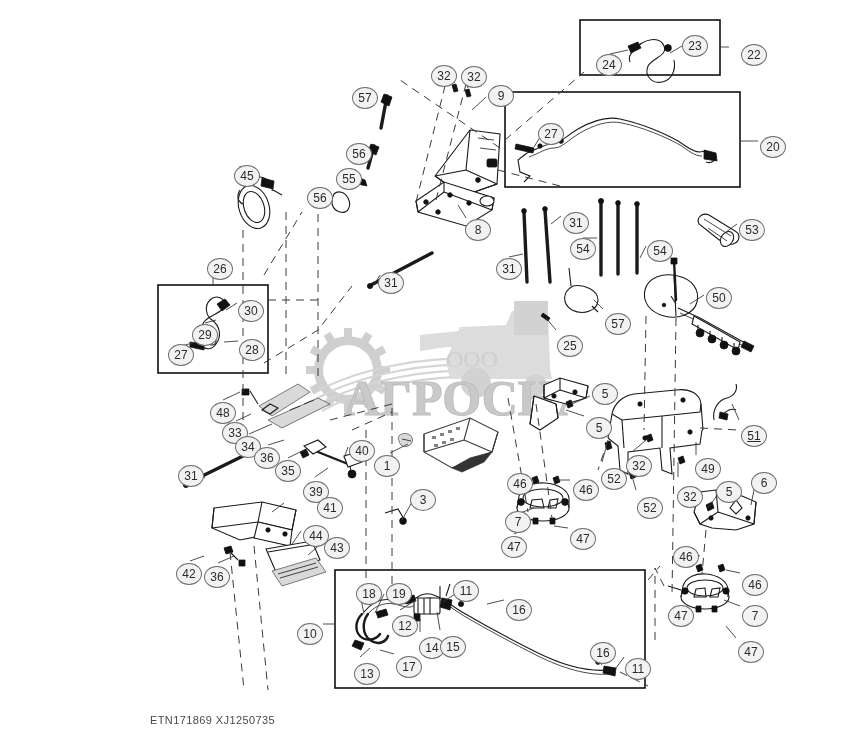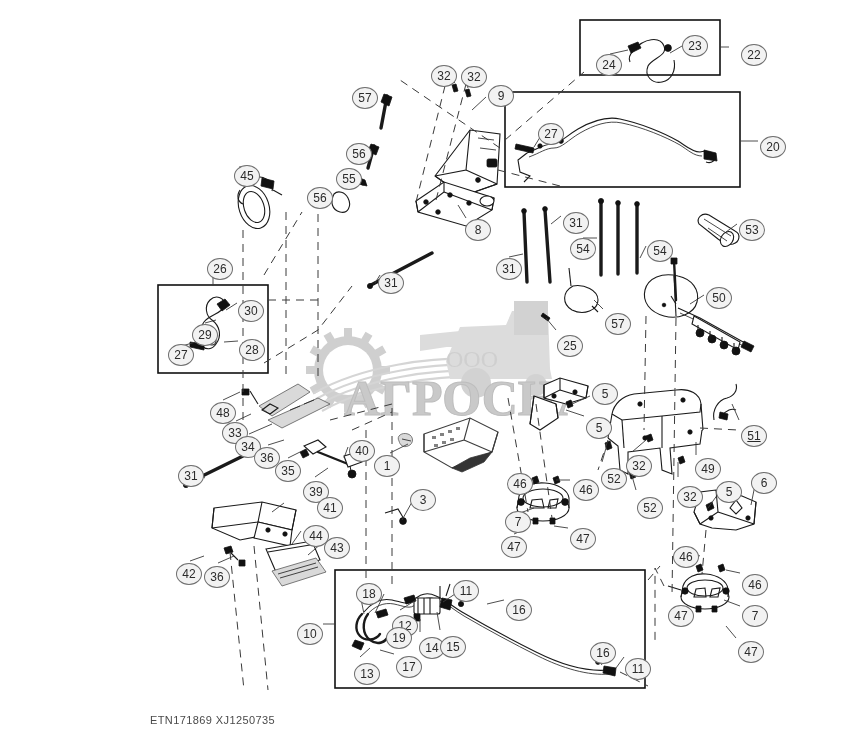--- a/index.html
+++ b/index.html
@@ -520,21 +520,21 @@
       <div class="cal" style="left: 453px; top: 580px;">11</div>
       <div class="cal" style="left: 625px; top: 658px;">11</div>
       <div class="cal" style="left: 506px; top: 599px;">16</div>
       <div class="cal" style="left: 590px; top: 642px;">16</div>
       <div class="cal" style="left: 392px; top: 615px;">12</div>
       <div class="cal" style="left: 354px; top: 663px;">13</div>
       <div class="cal" style="left: 419px; top: 637px;">14</div>
       <div class="cal" style="left: 440px; top: 636px;">15</div>
       <div class="cal" style="left: 396px; top: 656px;">17</div>
       <div class="cal" style="left: 356px; top: 583px;">18</div>
-      <div class="cal" style="left: 386px; top: 583px; margin-top: 44px;">19</div>
+      <div class="cal" style="left: 386px; top: 583px;">19</div>
       <div class="cal" style="left: 760px; top: 136px;">20</div>
       <div class="cal" style="left: 538px; top: 123px;">27</div>
       <div class="cal" style="left: 731px; top: 44px; margin-left: 10px;">22</div>
       <div class="cal" style="left: 682px; top: 35px;">23</div>
       <div class="cal" style="left: 596px; top: 54px;">24</div>
       <div class="cal" style="left: 557px; top: 335px;">25</div>
       <div class="cal" style="left: 207px; top: 258px;">26</div>
       <div class="cal" style="left: 168px; top: 344px;">27</div>
       <div class="cal" style="left: 239px; top: 339px;">28</div>
       <div class="cal" style="left: 192px; top: 324px;">29</div>

